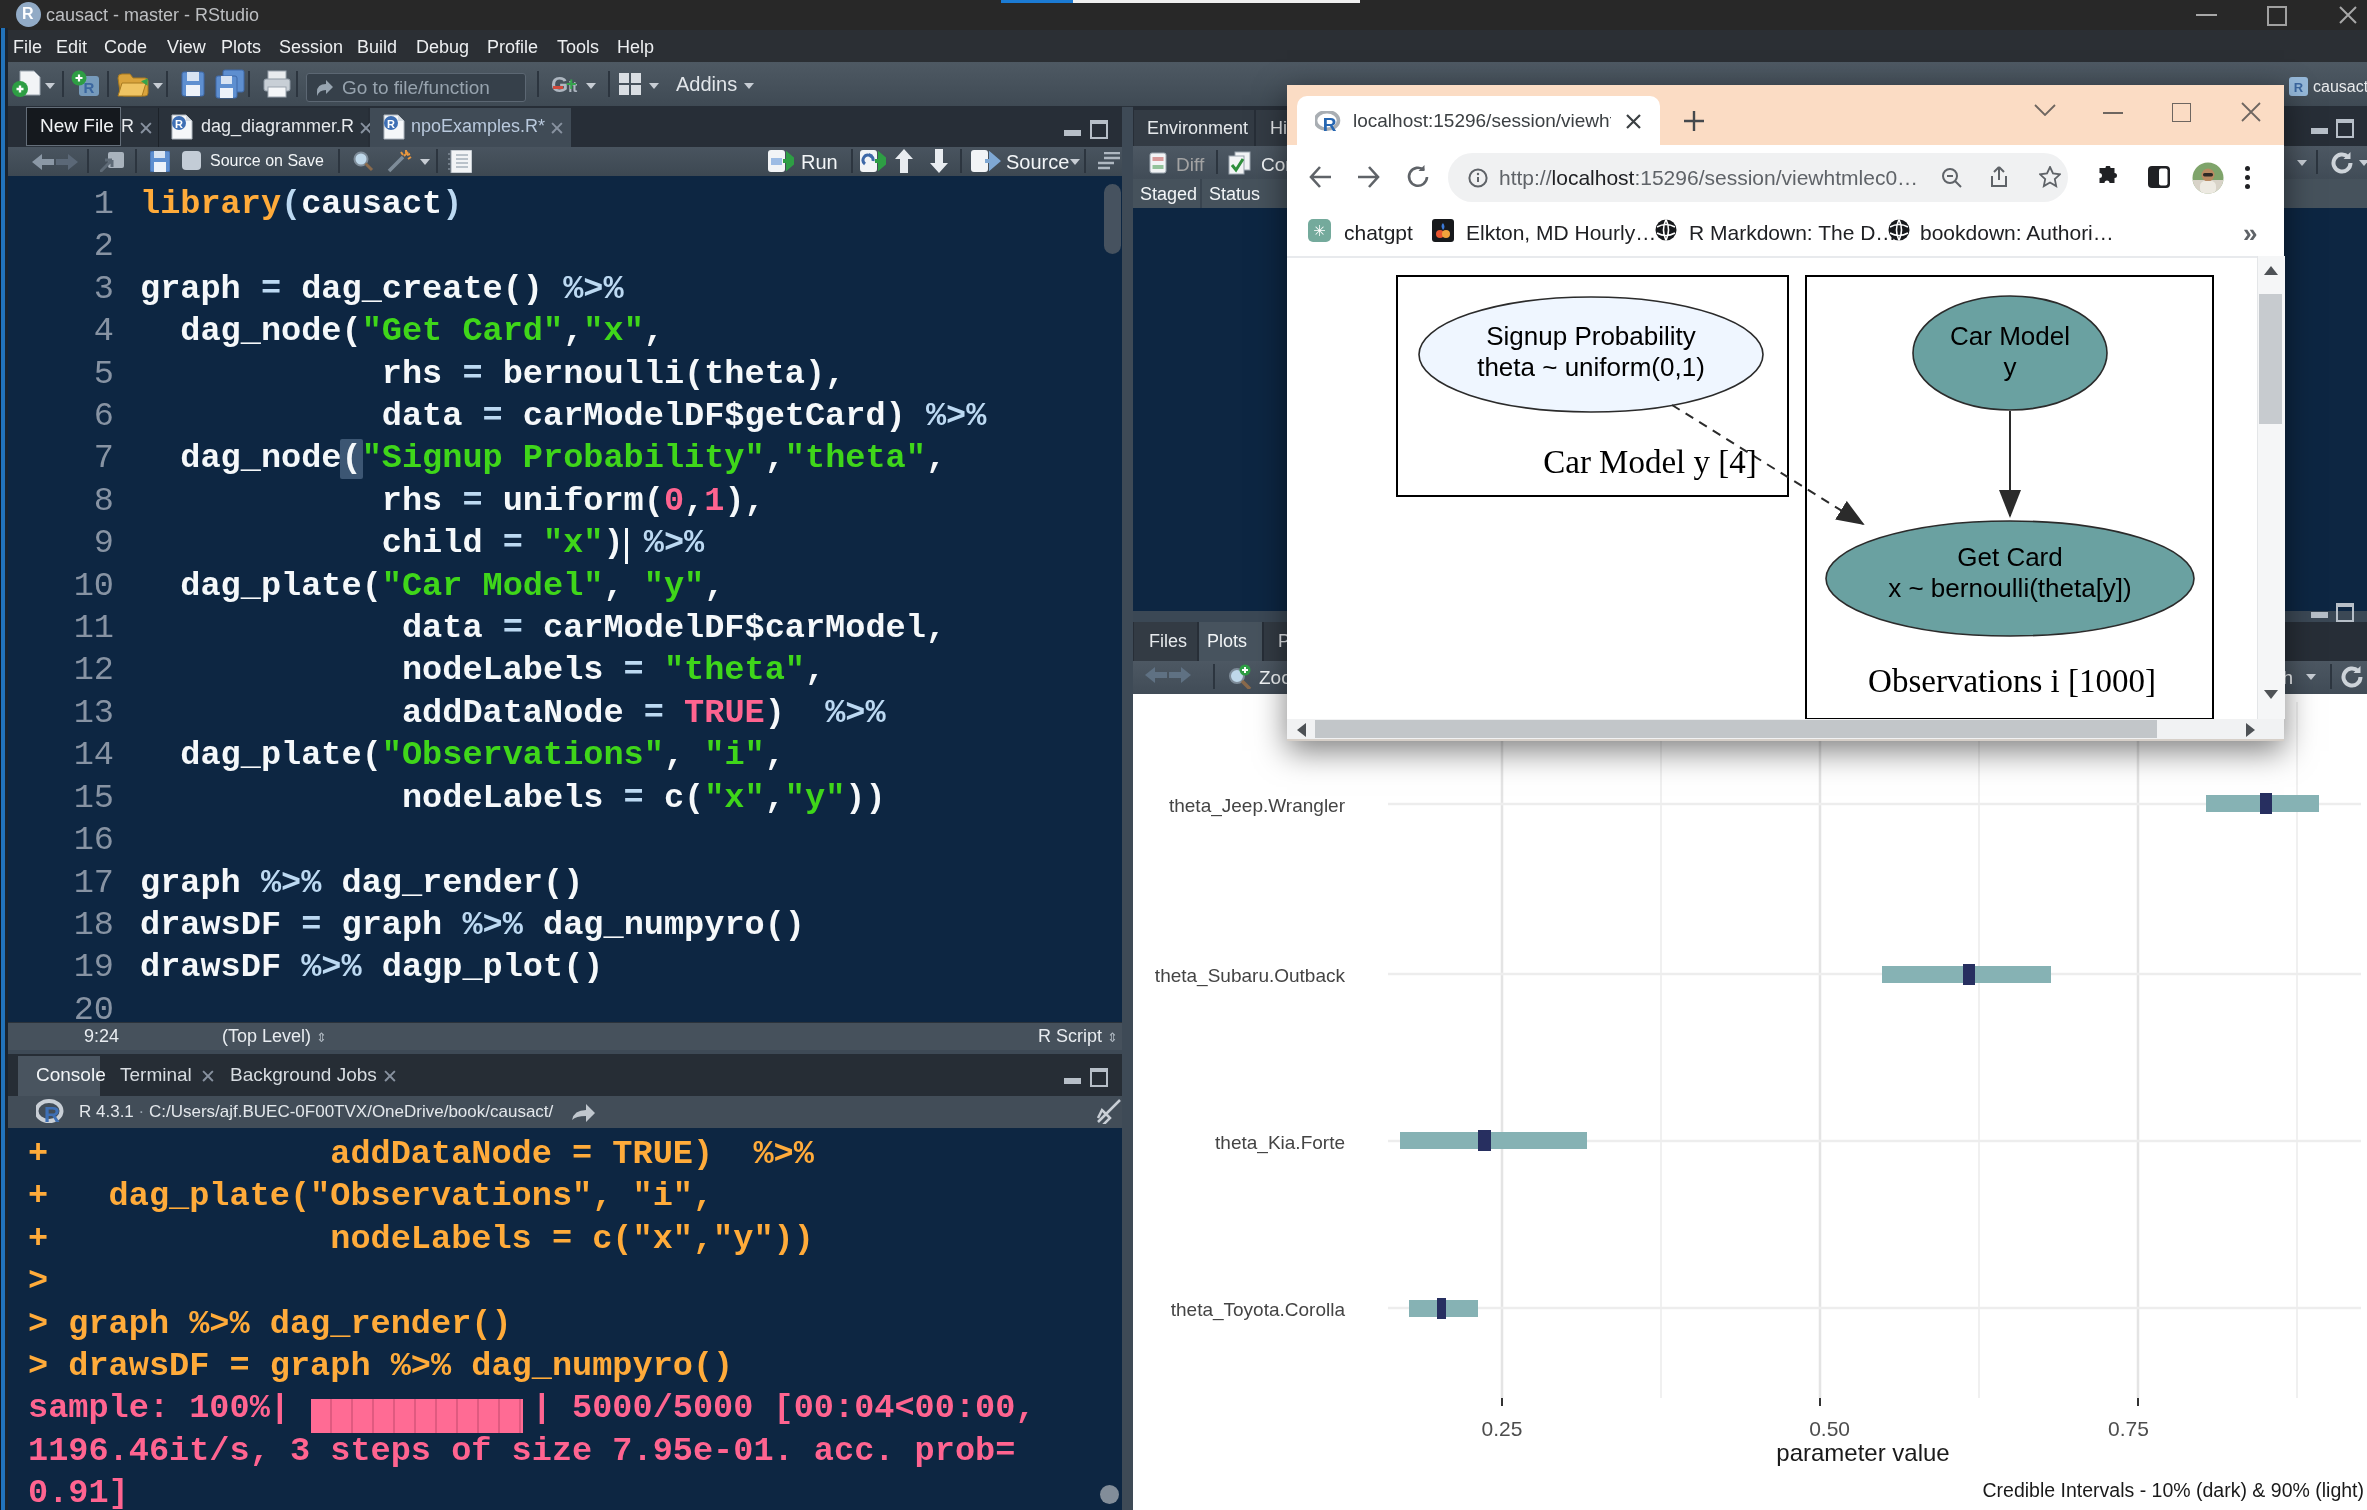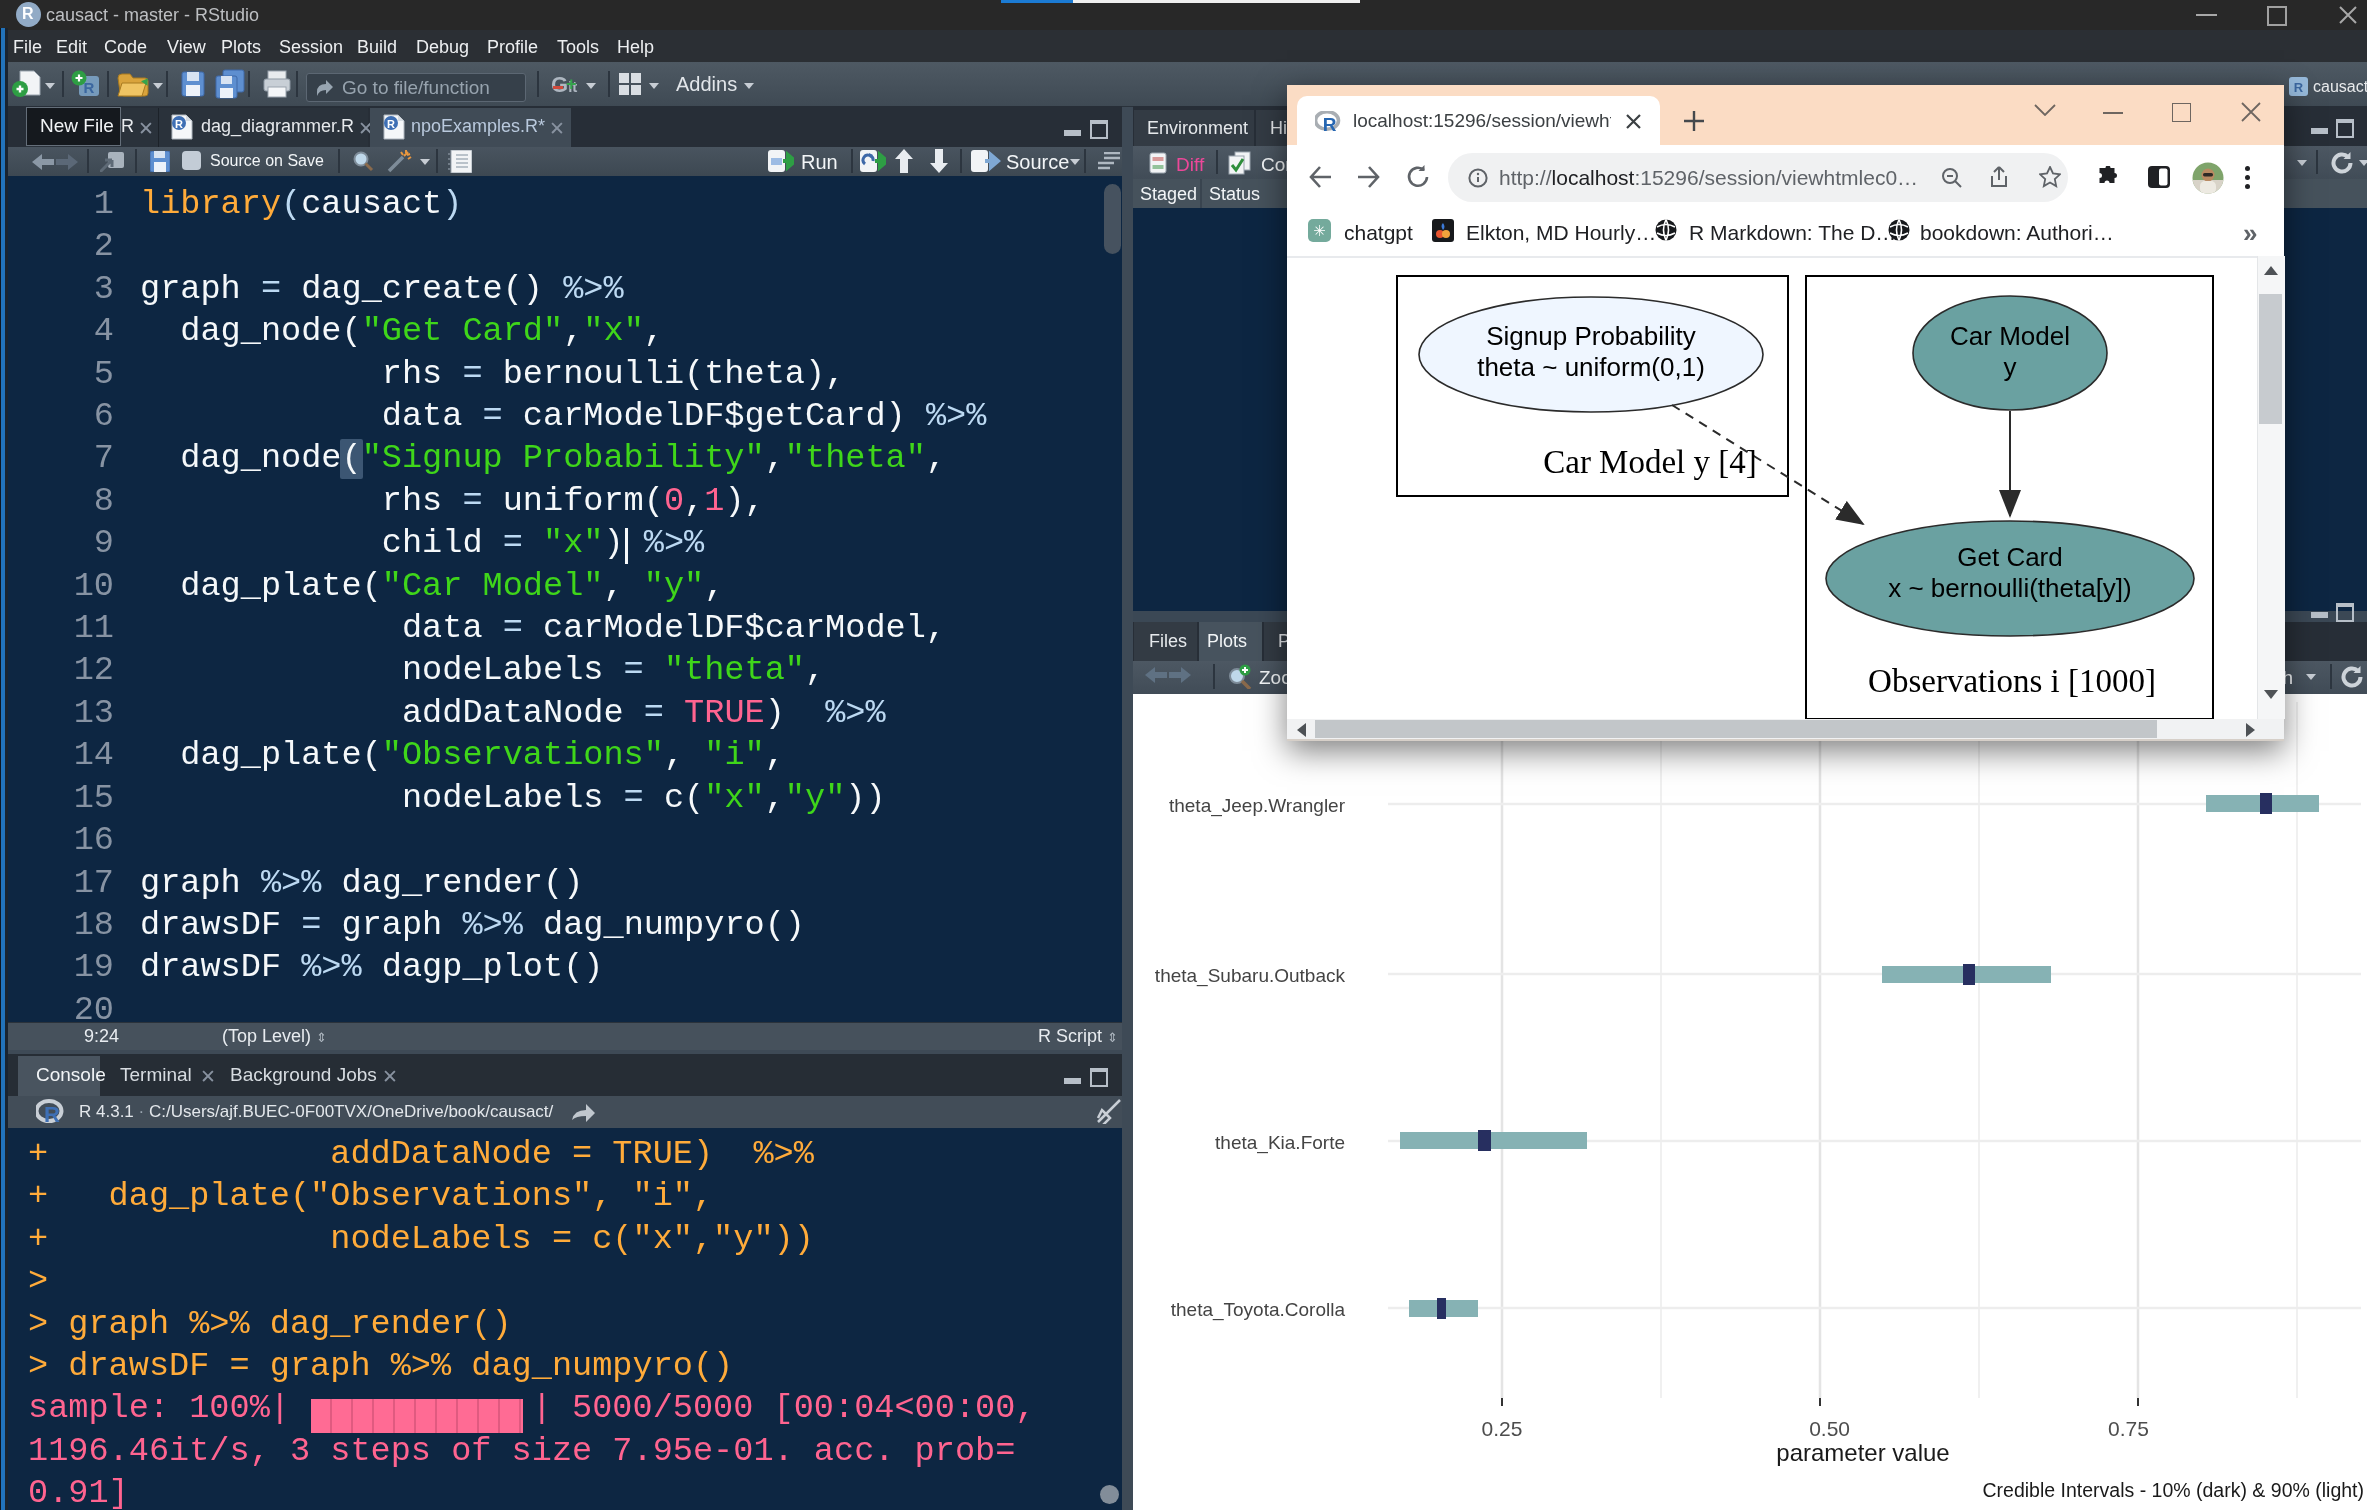--- a/index.html
+++ b/index.html
@@ -1,17 +1,17 @@
 <!DOCTYPE html>
 <html><head><meta charset="utf-8">
 <style>
 html,body{margin:0;padding:0}
 body{width:2367px;height:1510px;position:relative;overflow:hidden;background:#3E4A56;font-family:"Liberation Sans",sans-serif}
 .a{position:absolute}
-.mono{font-family:"Liberation Mono",monospace;font-size:33.6px;line-height:42.4px;white-space:pre;margin:0;font-weight:normal}
+.mono{font-family:"Liberation Mono",monospace;font-size:33.6px;line-height:42.4px;white-space:pre;margin:0;font-weight:bold}
 .o{color:#FFAB3A}.g{color:#3FD61A}.p{color:#FF6490}.bl{color:#BCD9F2}
 .w{color:#F5F8FA}
 .vsep{width:2px;height:26px;background:#2C353F}
 .tabx{color:#8892A0;font-size:19px}
 svg{display:block}
 </style></head>
 <body>
 
 <div class="a" style="left:0;top:0;width:2367px;height:30px;background:#282828"></div>
 <div class="a" style="left:1001px;top:0;width:72px;height:3px;background:#1B7BD4"></div>
@@ -323,21 +323,21 @@
 
   <div class="a" style="left:1178px;top:22px;width:17px;height:6px;background:#B7BFC8"></div>
   <div class="a" style="left:1203px;top:13px;width:14px;height:13px;border:2px solid #B7BFC8;border-top-width:4px"></div>
 
   <div class="a" style="left:0;top:40px;width:1234px;height:33px;background:linear-gradient(#4D5863,#414C57)"></div>
   <svg class="a" style="left:16px;top:46px" width="18" height="22">
       <rect x="1" y="1" width="16" height="20" rx="2" fill="#F2F4F6" stroke="#9AA4AE"></rect>
       <rect x="3.5" y="5" width="11" height="4" fill="#D89A9A"></rect>
       <rect x="3.5" y="13" width="11" height="4" fill="#93C39B"></rect>
     </svg>
-  <div class="a" style="left:43px;top:48px;color:#ec4899;font-size:19px">Diff</div>
+  <div class="a" style="left:43px;top:48px;color:#a3a3a3;font-size:19px">Diff</div>
   <div class="a vsep" style="left:83px;top:44px;height:24px"></div>
   <svg class="a" style="left:95px;top:45px" width="24" height="24">
       <rect x="7" y="1" width="15" height="18" fill="#F2F4F6" stroke="#9AA4AE"></rect>
       <rect x="1" y="5" width="15" height="18" fill="#F2F4F6" stroke="#9AA4AE"></rect>
       <path d="M4 14 l4 5 l7 -11" stroke="#2E8E3C" stroke-width="3" fill="none"></path>
     </svg>
   <div class="a" style="left:128px;top:48px;color:#F2F5F7;font-size:19px">Commit</div>
   <div class="a" style="left:1164px;top:54px;border-left:5px solid transparent;border-right:5px solid transparent;border-top:6px solid #C7CDD4"></div>
   <div class="a vsep" style="left:1183px;top:44px;height:24px"></div>
   <svg class="a" style="left:1196px;top:44px" width="24" height="24">

